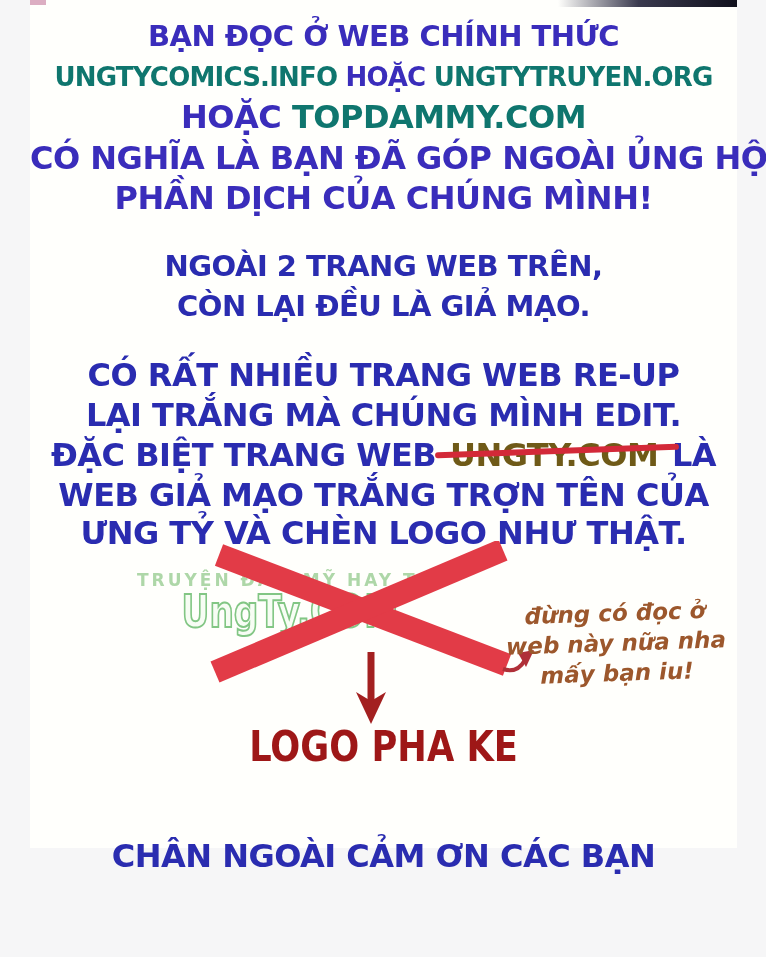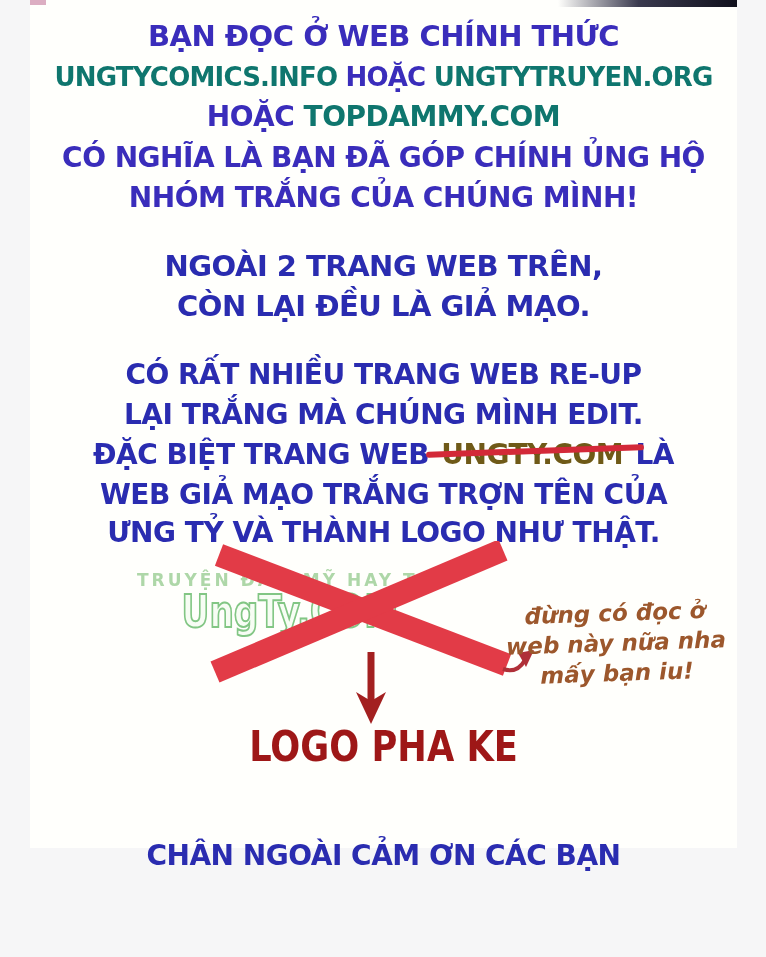--- a/index.html
+++ b/index.html
@@ -22,21 +22,21 @@
     background:linear-gradient(to right, rgba(255,255,255,0), #3a3a4e 45%, #10101c);
   }
   .line{
     position:absolute;left:0;right:0;height:40px;line-height:40px;
     text-align:center;font-weight:bold;white-space:nowrap;
   }
   .blue1{color:#3a2dbb;}
   .blue2{color:#2a2cb0;}
   .red{color:#0f766e;}
   .fs29{font-size:29px;letter-spacing:-0.5px;}
-  .fs28{font-size:28px;letter-spacing:-0.5px;}
+  .fs28{font-size:32px;letter-spacing:-0.5px;}
   .fs26{font-size:26px;letter-spacing:-0.8px;}
   .fake-site{
     position:relative;color:#6f5a17;display:inline-block;padding:0 3px;
   }
   .strike{
     position:absolute;left:-12px;right:-18px;top:13px;height:6px;
     background:#d32938;transform:rotate(-2deg);border-radius:3px;display:block;
   }
   .logo-tagline{
     position:absolute;left:60px;width:400px;top:570px;
@@ -68,31 +68,31 @@
 <body>
 
 <div class="page">
 
   <div class="remnant-pink"></div>
   <div class="remnant-dark"></div>
 
   <div class="line blue1 fs29" style="top:16px">BẠN ĐỌC Ở WEB CHÍNH THỨC</div>
   <div class="line fs26" style="top:57px"><span class="red">UNGTYCOMICS.INFO</span><span> </span><span class="blue1">HOẶC</span><span> </span><span class="red">UNGTYTRUYEN.ORG</span></div>
   <div class="line fs28" style="top:97px"><span class="blue1">HOẶC</span><span> </span><span class="red">TOPDAMMY.COM</span></div>
-  <div class="line blue1 fs28" style="top:138px">CÓ NGHĨA LÀ BẠN ĐÃ GÓP CHÍNH ỦNG HỘ</div>
-  <div class="line blue1 fs28" style="top:178px">NHÓM TRẮNG CỦA CHÚNG MÌNH!</div>
+  <div class="line blue1 fs28" style="top:138px">CÓ NGHĨA LÀ BẠN ĐÃ GÓP NGOÀI ỦNG HỘ</div>
+  <div class="line blue1 fs28" style="top:178px">PHẦN DỊCH CỦA CHÚNG MÌNH!</div>
 
   <div class="line blue2 fs29" style="top:246px">NGOÀI 2 TRANG WEB TRÊN,</div>
   <div class="line blue2 fs29" style="top:286px">CÒN LẠI ĐỀU LÀ GIẢ MẠO.</div>
 
   <div class="line blue2 fs28" style="top:355px">CÓ RẤT NHIỀU TRANG WEB RE-UP</div>
   <div class="line blue2 fs28" style="top:395px">LẠI TRẮNG MÀ CHÚNG MÌNH EDIT.</div>
   <div class="line blue2 fs28" style="top:435px"><span>ĐẶC BIỆT TRANG WEB</span><span> </span><span class="fake-site"><span>UNGTY.COM</span><i class="strike"></i></span><span> </span><span>LÀ</span></div>
   <div class="line blue2 fs28" style="top:475px">WEB GIẢ MẠO TRẮNG TRỢN TÊN CỦA</div>
-  <div class="line blue2 fs28" style="top:513px">ƯNG TỶ VÀ THÀNH LOGO NHƯ THẬT.</div>
+  <div class="line blue2 fs28" style="top:513px">ƯNG TỶ VÀ CHÈN LOGO NHƯ THẬT.</div>
 
   <div class="logo-tagline">TRUYỆN ĐAM MỸ HAY TẠI</div>
   <div class="logo-name">UngTy.COM</div>
 
   <svg class="cross-svg" width="340" height="150">
     <line x1="14" y1="14" x2="302" y2="124" stroke="#e23b47" stroke-width="23"></line>
     <line x1="298" y1="9" x2="10" y2="131" stroke="#e23b47" stroke-width="23"></line>
     <path d="M298,128 Q312,133 320,119" stroke="#b03038" stroke-width="4" fill="none"></path>
     <polygon points="313,112 329,109 321,126" fill="#b03038"></polygon>
   </svg>

